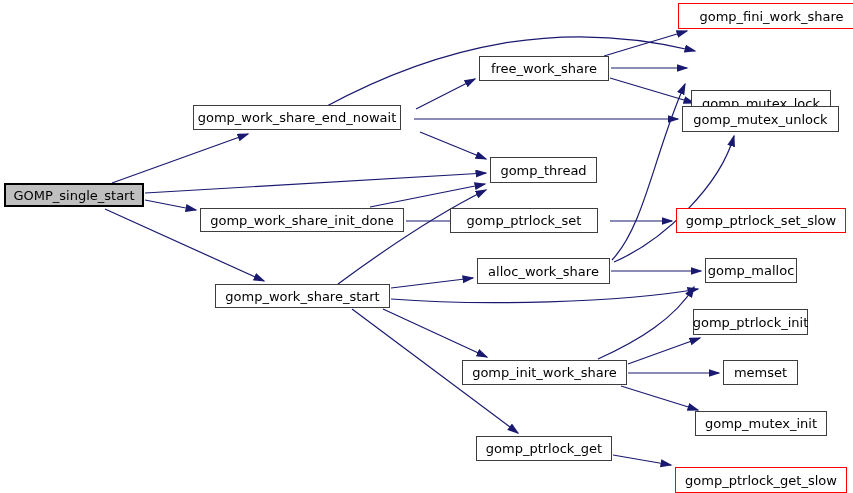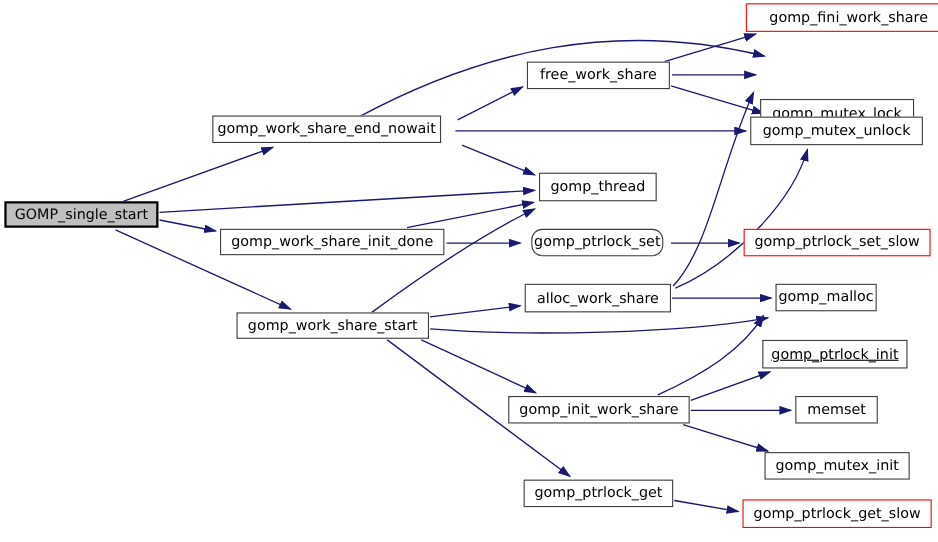--- a/index.html
+++ b/index.html
@@ -71,24 +71,24 @@
   <div id="node-layer">
       <div class="node focus" style="left: 4px; top: 183px; width: 140px; height: 24px;">GOMP_single_start</div>
       <div class="node normal" style="left: 193px; top: 105px; width: 208px; height: 25px;">gomp_work_share_end_nowait</div>
       <div class="node normal" style="left: 200px; top: 208px; width: 204px; height: 24px;">gomp_work_share_init_done</div>
       <div class="node normal" style="left: 215px; top: 284px; width: 175px; height: 24px;">gomp_work_share_start</div>
       <div class="node normal" style="left: 479px; top: 56px; width: 130px; height: 25px;">free_work_share</div>
       <div class="node truncated" style="left: 678px; top: 3px; width: 187px; height: 26px;">gomp_fini_work_share</div>
       <div class="node normal" style="left: 691px; top: 54px; width: 140px; height: 26px; margin-top: 36px;">gomp_mutex_lock</div>
       <div class="node normal" style="left: 682px; top: 106px; width: 157px; height: 26px;">gomp_mutex_unlock</div>
       <div class="node normal" style="left: 490px; top: 157px; width: 107px; height: 26px;">gomp_thread</div>
-      <div class="node normal" style="left: 483px; top: 208px; width: 120px; height: 25px; border-radius: 10px;">gomp_ptrlock_set</div>
+      <div class="node normal" style="left: 450px; top: 208px; width: 148px; height: 25px;">gomp_ptrlock_set</div>
       <div class="node truncated" style="left: 676px; top: 208px; width: 170px; height: 25px;">gomp_ptrlock_set_slow</div>
       <div class="node normal" style="left: 477px; top: 258px; width: 133px; height: 26px;">alloc_work_share</div>
       <div class="node normal" style="left: 705px; top: 258px; width: 92px; height: 25px;">gomp_malloc</div>
-      <div class="node normal" style="left: 693px; top: 309px; width: 132px; height: 26px; text-decoration: underline;">gomp_ptrlock_init</div>
+      <div class="node normal" style="left: 693px; top: 309px; width: 115px; height: 26px;">gomp_ptrlock_init</div>
       <div class="node normal" style="left: 462px; top: 360px; width: 165px; height: 25px;">gomp_init_work_share</div>
       <div class="node normal" style="left: 723px; top: 360px; width: 75px; height: 25px;">memset</div>
       <div class="node normal" style="left: 695px; top: 411px; width: 132px; height: 25px;">gomp_mutex_init</div>
       <div class="node normal" style="left: 476px; top: 436px; width: 136px; height: 25px;">gomp_ptrlock_get</div>
-      <div class="node truncated" style="left: 675px; top: 454px; width: 172px; height: 26px; text-align: center;">gomp_ptrlock_get_slow</div>
+      <div class="node truncated" style="left: 675px; top: 467px; width: 172px; height: 26px; text-align: center;">gomp_ptrlock_get_slow</div>
     </div>
 </div>
 
 </body></html>

